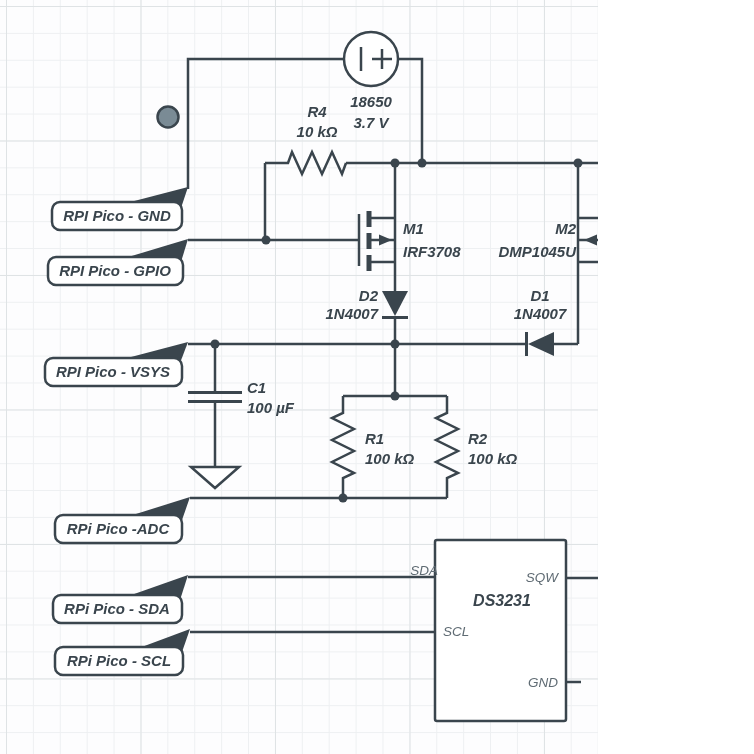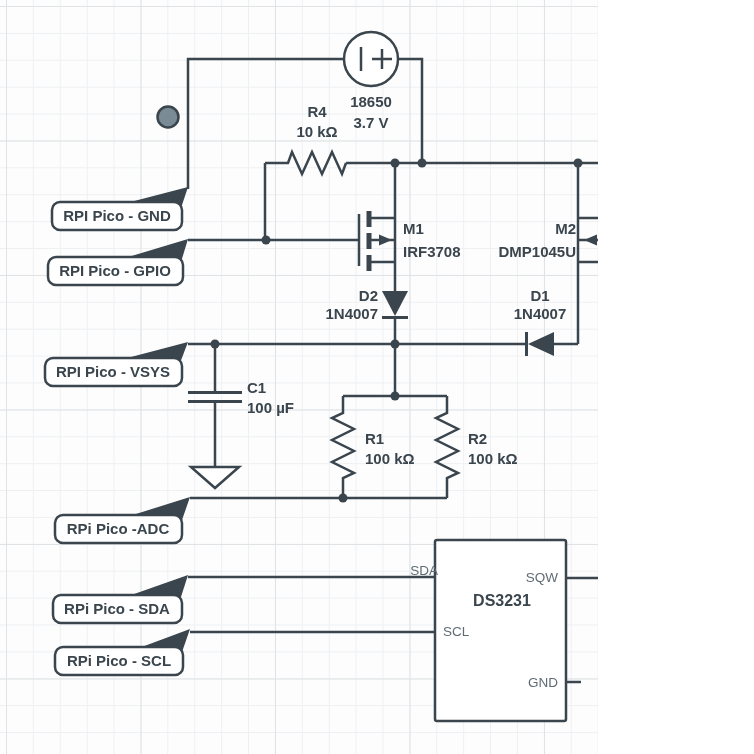--- a/index.html
+++ b/index.html
@@ -16,20 +16,21 @@
   .canvas{
     position:relative;width:598px;height:754px;overflow:hidden;
     background-color:var(--canvasBg);
     background-image:
       linear-gradient(var(--gridMajor) 1px, transparent 1px),
       linear-gradient(90deg, var(--gridMajor) 1px, transparent 1px),
       linear-gradient(var(--gridMinor) 1px, transparent 1px),
       linear-gradient(90deg, var(--gridMinor) 1px, transparent 1px);
     background-size:134.5px 134.5px,134.5px 134.5px,26.9px 26.9px,26.9px 26.9px;
     background-position:6px 6px;
+    font-style:italic;
   }
   svg{position:absolute;left:0;top:0;}
   .w{stroke:var(--wire);stroke-width:2.5;fill:none;}
   .w-thick{stroke:var(--wire);stroke-width:5;fill:none;}
   .w-bar{stroke:var(--wire);stroke-width:3;fill:none;}
   .rw{stroke:var(--red);stroke-width:2.5;fill:none;}
   .fillw{fill:var(--wire);stroke:none;}
   .whitebox{fill:#ffffff;stroke:var(--wire);stroke-width:2.5;}
   .dot{fill:var(--wire);stroke:none;}
   text{fill:var(--wire);font-family:"Liberation Sans", sans-serif;font-size:15px;font-weight:bold;}

